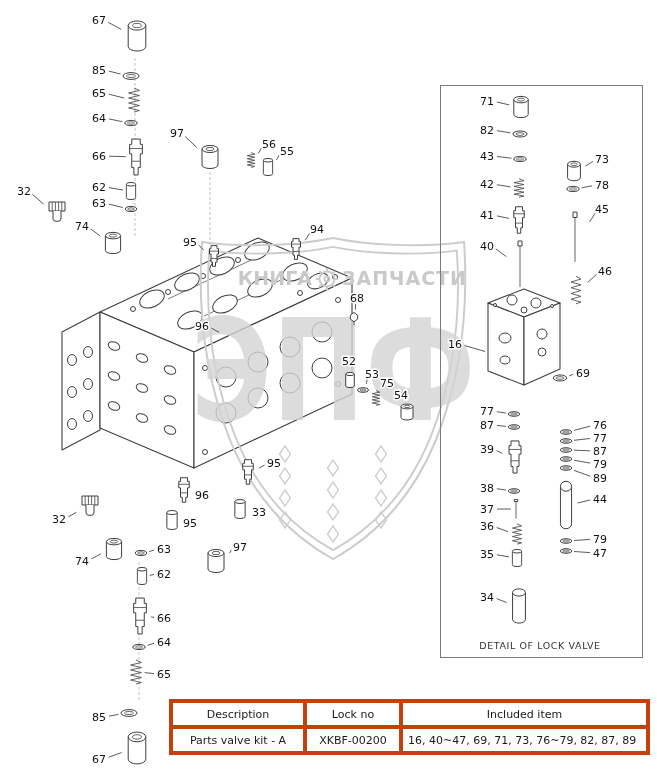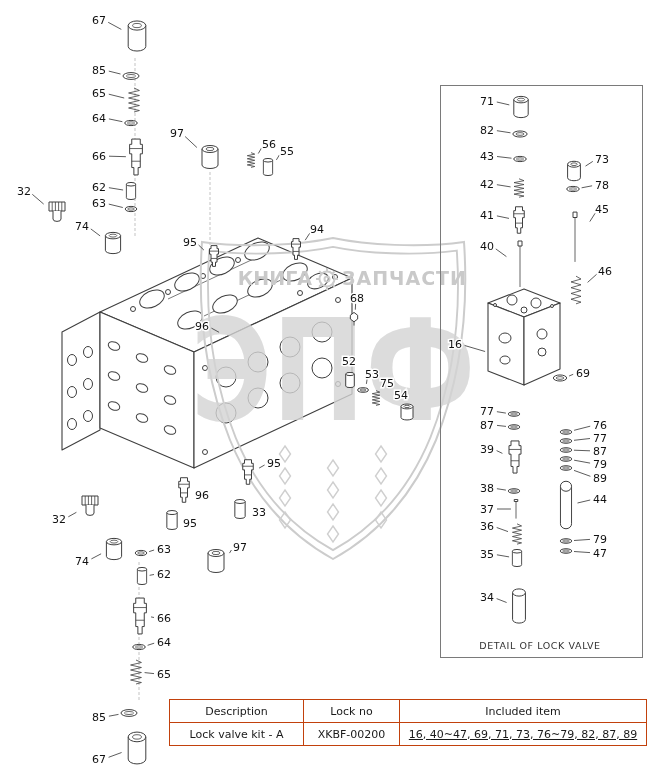--- a/index.html
+++ b/index.html
@@ -25,23 +25,23 @@
 
   
   .wm-stroke{fill:none;stroke:#cccccc;stroke-width:2;}
   .wm-text{font-family:"DejaVu Sans",sans-serif;font-weight:bold;fill:#c9c9c9;}
   .wm-brand{font-family:"DejaVu Sans",sans-serif;font-weight:bold;fill:#d4d4d4;opacity:.8;}
   .wm-grainline{fill:none;stroke:#cfcfcf;stroke-width:1.4;}
 
   
   #kit-table{position:absolute;left:169px;top:699px;width:477px;border-collapse:collapse;
              table-layout:fixed;font-size:11px;color:#1a1a1a;background:#ffffff;}
-  #kit-table th,#kit-table td{border:1px solid #c2410c;height:22px;padding:0 5px;
+  #kit-table th,#kit-table td{border:4px solid #c2410c;height:22px;padding:0 5px;
              font-weight:normal;text-align:center;overflow:hidden;white-space:nowrap;}
-  #kit-table td.included{text-align:center;text-decoration:underline;}
+  #kit-table td.included{text-align:left;}
 </style>
 </head>
 <body>
 
 <div id="stage">
   <svg id="diagram" width="657" height="775" viewBox="0 0 657 775" xmlns="http://www.w3.org/2000/svg" xmlns:xlink="http://www.w3.org/1999/xlink">
 
     <defs>
       <symbol id="sym-cap" viewBox="0 0 20 26" preserveAspectRatio="none">
         <path class="part" d="M2,5 L2,21 A8 3.5 0 0 0 18 21 L18,5 Z"></path>
@@ -498,19 +498,19 @@
       </colgroup>
     <thead>
       <tr>
         <th>Description</th>
         <th>Lock no</th>
         <th>Included item</th>
       </tr>
     </thead>
     <tbody id="kit-rows">
         <tr>
-          <td>Lock valve kit - A</td>
+          <td>Parts valve kit - A</td>
           <td>XKBF-00200</td>
           <td class="included">16, 40~47, 69, 71, 73, 76~79, 82, 87, 89</td>
         </tr>
       </tbody>
   </table>
 </div>
 
 </body></html>

